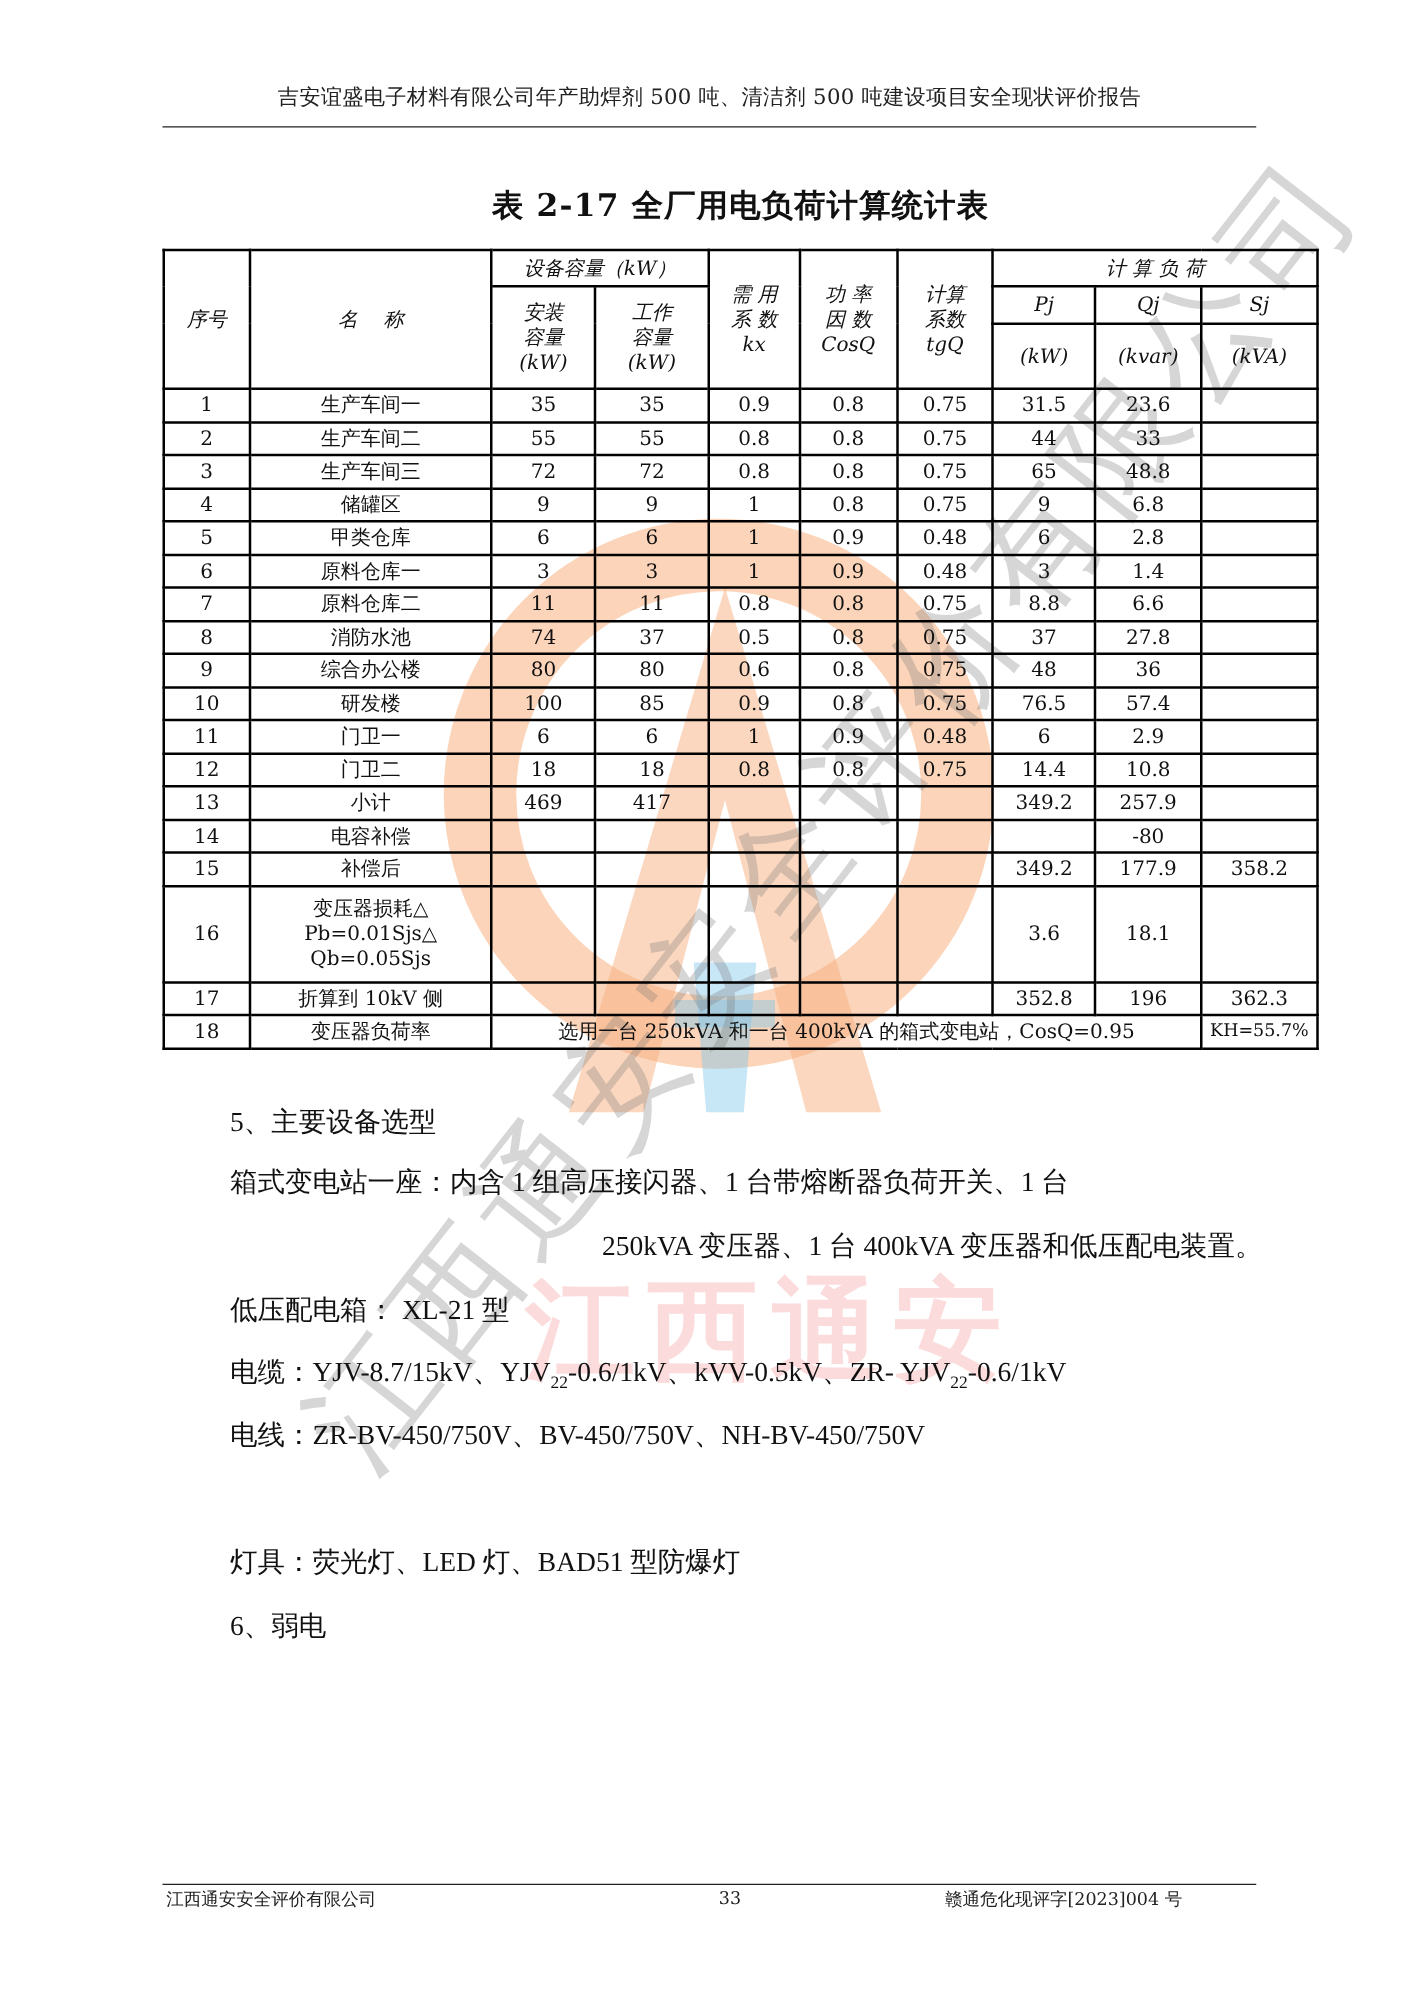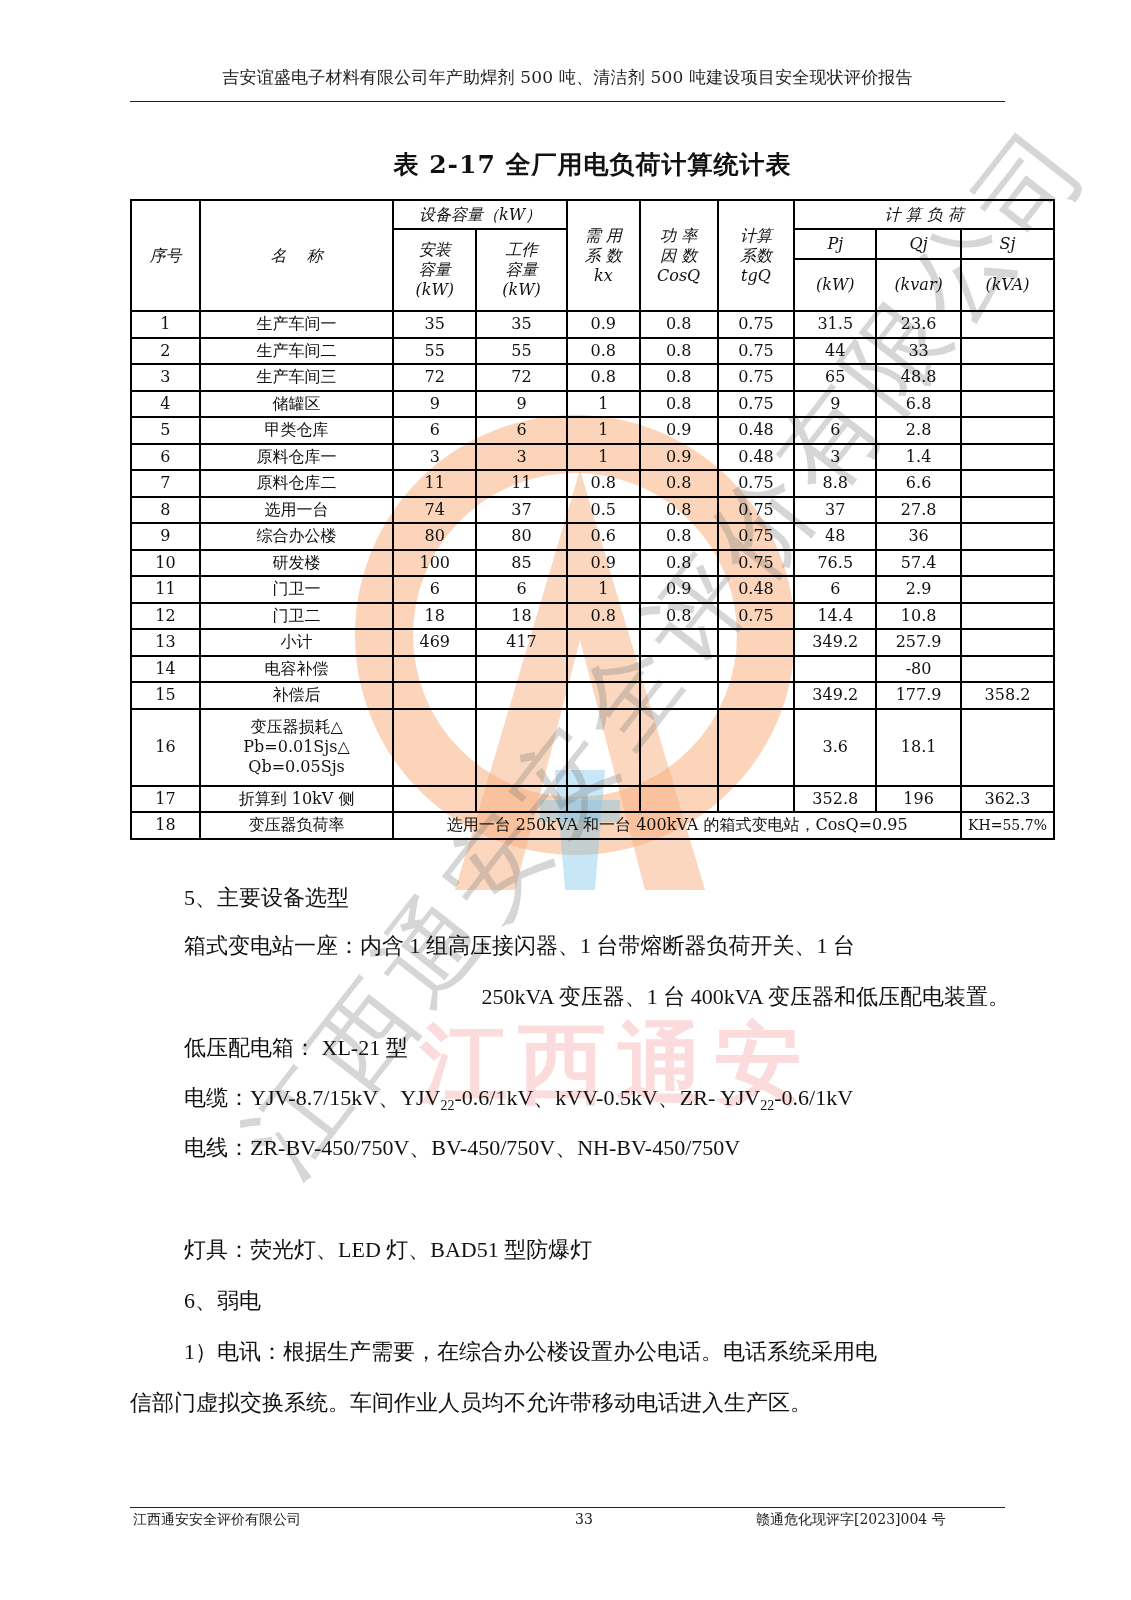--- a/index.html
+++ b/index.html
@@ -197,21 +197,21 @@
           <td>11</td>
           <td>0.8</td>
           <td>0.8</td>
           <td>0.75</td>
           <td>8.8</td>
           <td>6.6</td>
           <td></td>
       </tr>
       <tr class="r">
         <td>8</td>
-          <td>选用一台</td>
+          <td>消防水池</td>
           <td>74</td>
           <td>37</td>
           <td>0.5</td>
           <td>0.8</td>
           <td>0.75</td>
           <td>37</td>
           <td>27.8</td>
           <td></td>
       </tr>
       <tr class="r">
@@ -338,20 +338,18 @@
   <div class="para indent" style="top:872px;">5、主要设备选型</div>
   <div class="para indent" style="top:920px;">箱式变电站一座：内含 1 组高压接闪器、1 台带熔断器负荷开关、1 台</div>
   <div class="para" style="top:971px;text-align:right;">250kVA 变压器、1 台 400kVA 变压器和低压配电装置。</div>
   <div class="para indent" style="top:1022px;">低压配电箱：  XL-21 型</div>
   <div class="para indent" style="top:1072px;">
     <span>电缆：YJV-8.7/15kV、YJV</span><sub>22</sub><span>-0.6/1kV、kVV-0.5kV、ZR- YJV</span><sub>22</sub><span>-0.6/1kV</span>
   </div>
   <div class="para indent" style="top:1122px;">电线：ZR-BV-450/750V、BV-450/750V、NH-BV-450/750V</div>
   <div class="para indent" style="top:1224px;">灯具：荧光灯、LED 灯、BAD51 型防爆灯</div>
   <div class="para indent" style="top:1275px;">6、弱电</div>
-  <div class="para indent" style="top:1326px;">1）电讯：根据生产需要，在综合办公楼设置办公电话。电话系统采用电</div>
-  <div class="para" style="top:1377px;">信部门虚拟交换系统。车间作业人员均不允许带移动电话进入生产区。</div>
 
   <div class="footer-rule"></div>
   <div class="footer footer-left">江西通安安全评价有限公司</div>
   <div class="footer footer-center">33</div>
   <div class="footer footer-right">赣通危化现评字[2023]004 号</div>
 </div>
 
 </body></html>

